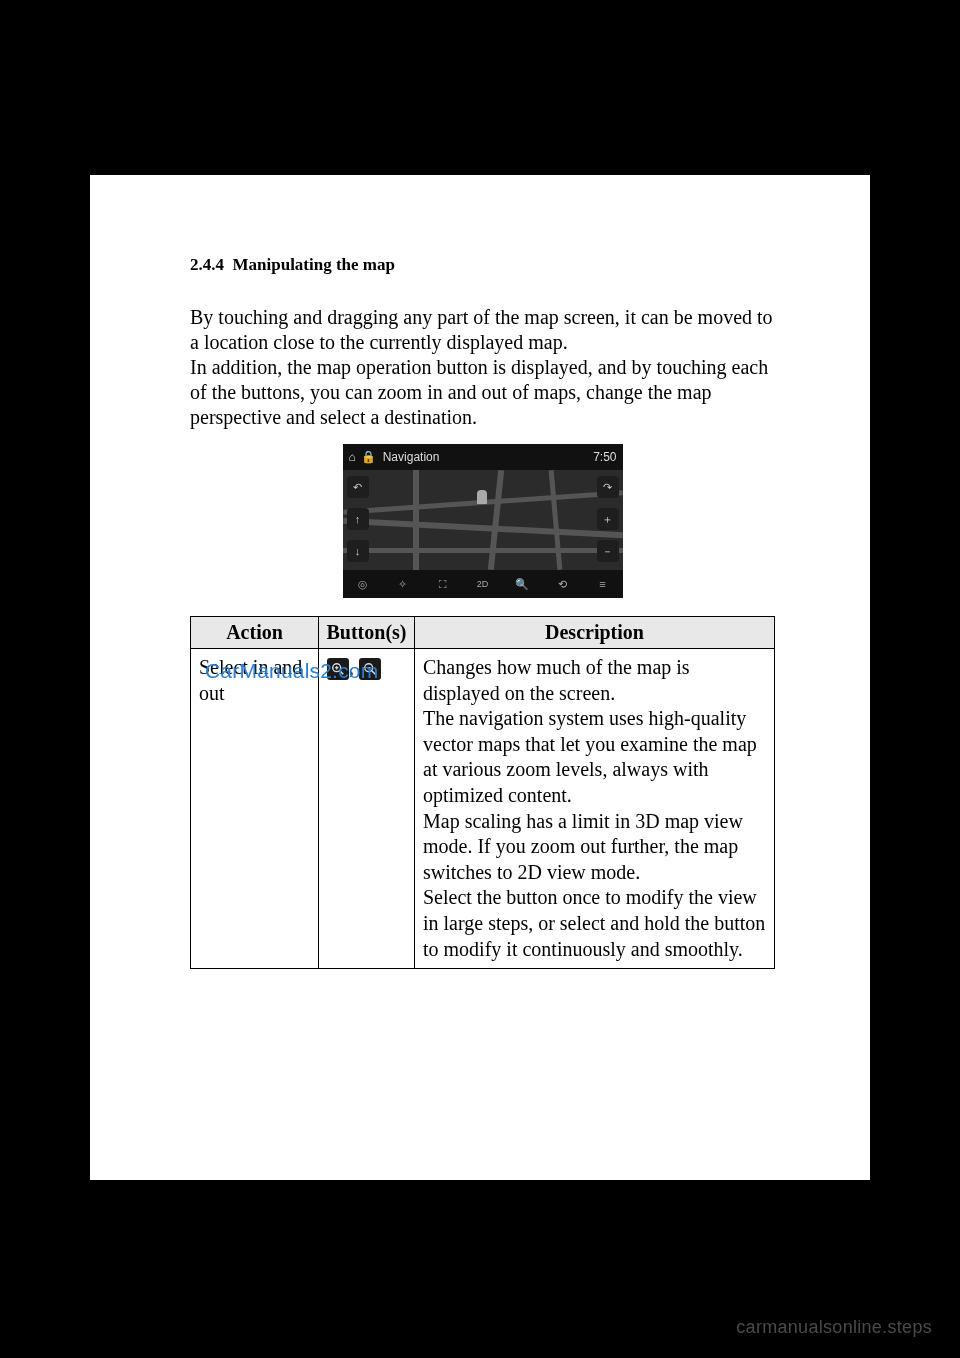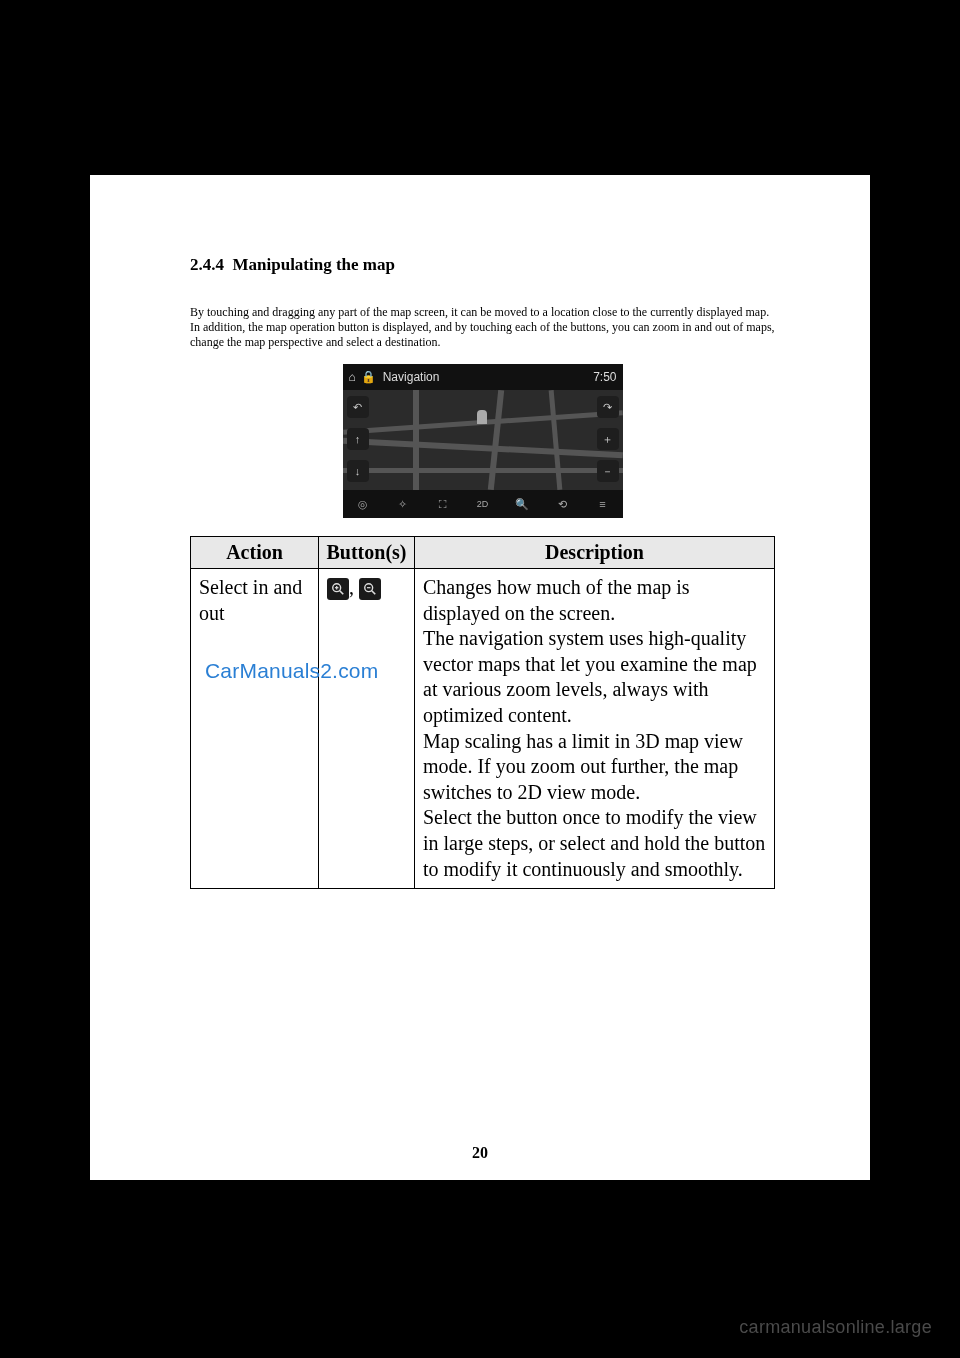--- a/index.html
+++ b/index.html
@@ -19,21 +19,21 @@
     width: 780px;
     height: 1005px;
     padding: 80px 95px 30px 100px;
   }
   .section-title {
     font-size: 17px;
     font-weight: bold;
     margin-bottom: 30px;
   }
   .body-text {
-    font-size: 12px;
+    font-size: 20px;
     line-height: 1.25;
     margin-bottom: 14px;
   }
   .figure {
     width: 280px;
     margin: 10px auto 18px auto;
     background: #1a1a1a;
     position: relative;
   }
   .fig-header {
@@ -230,16 +230,15 @@
               </svg>
           </span>
         </td>
         <td>Changes how much of the map is displayed on the screen.<br>The navigation system uses high-quality vector maps that let you examine the map at various zoom levels, always with optimized content.<br>Map scaling has a limit in 3D map view mode. If you zoom out further, the map switches to 2D view mode.<br>Select the button once to modify the view in large steps, or select and hold the button to modify it continuously and smoothly.</td>
       </tr>
     </tbody>
   </table>
 
   <div class="watermark">CarManuals2.com</div>
 
-  <div class="page-num">20</div>
 </div>
 
-<div class="footer-brand">carmanualsonline.large</div>
+<div class="footer-brand">carmanualsonline.steps</div>
 
 </body></html>

